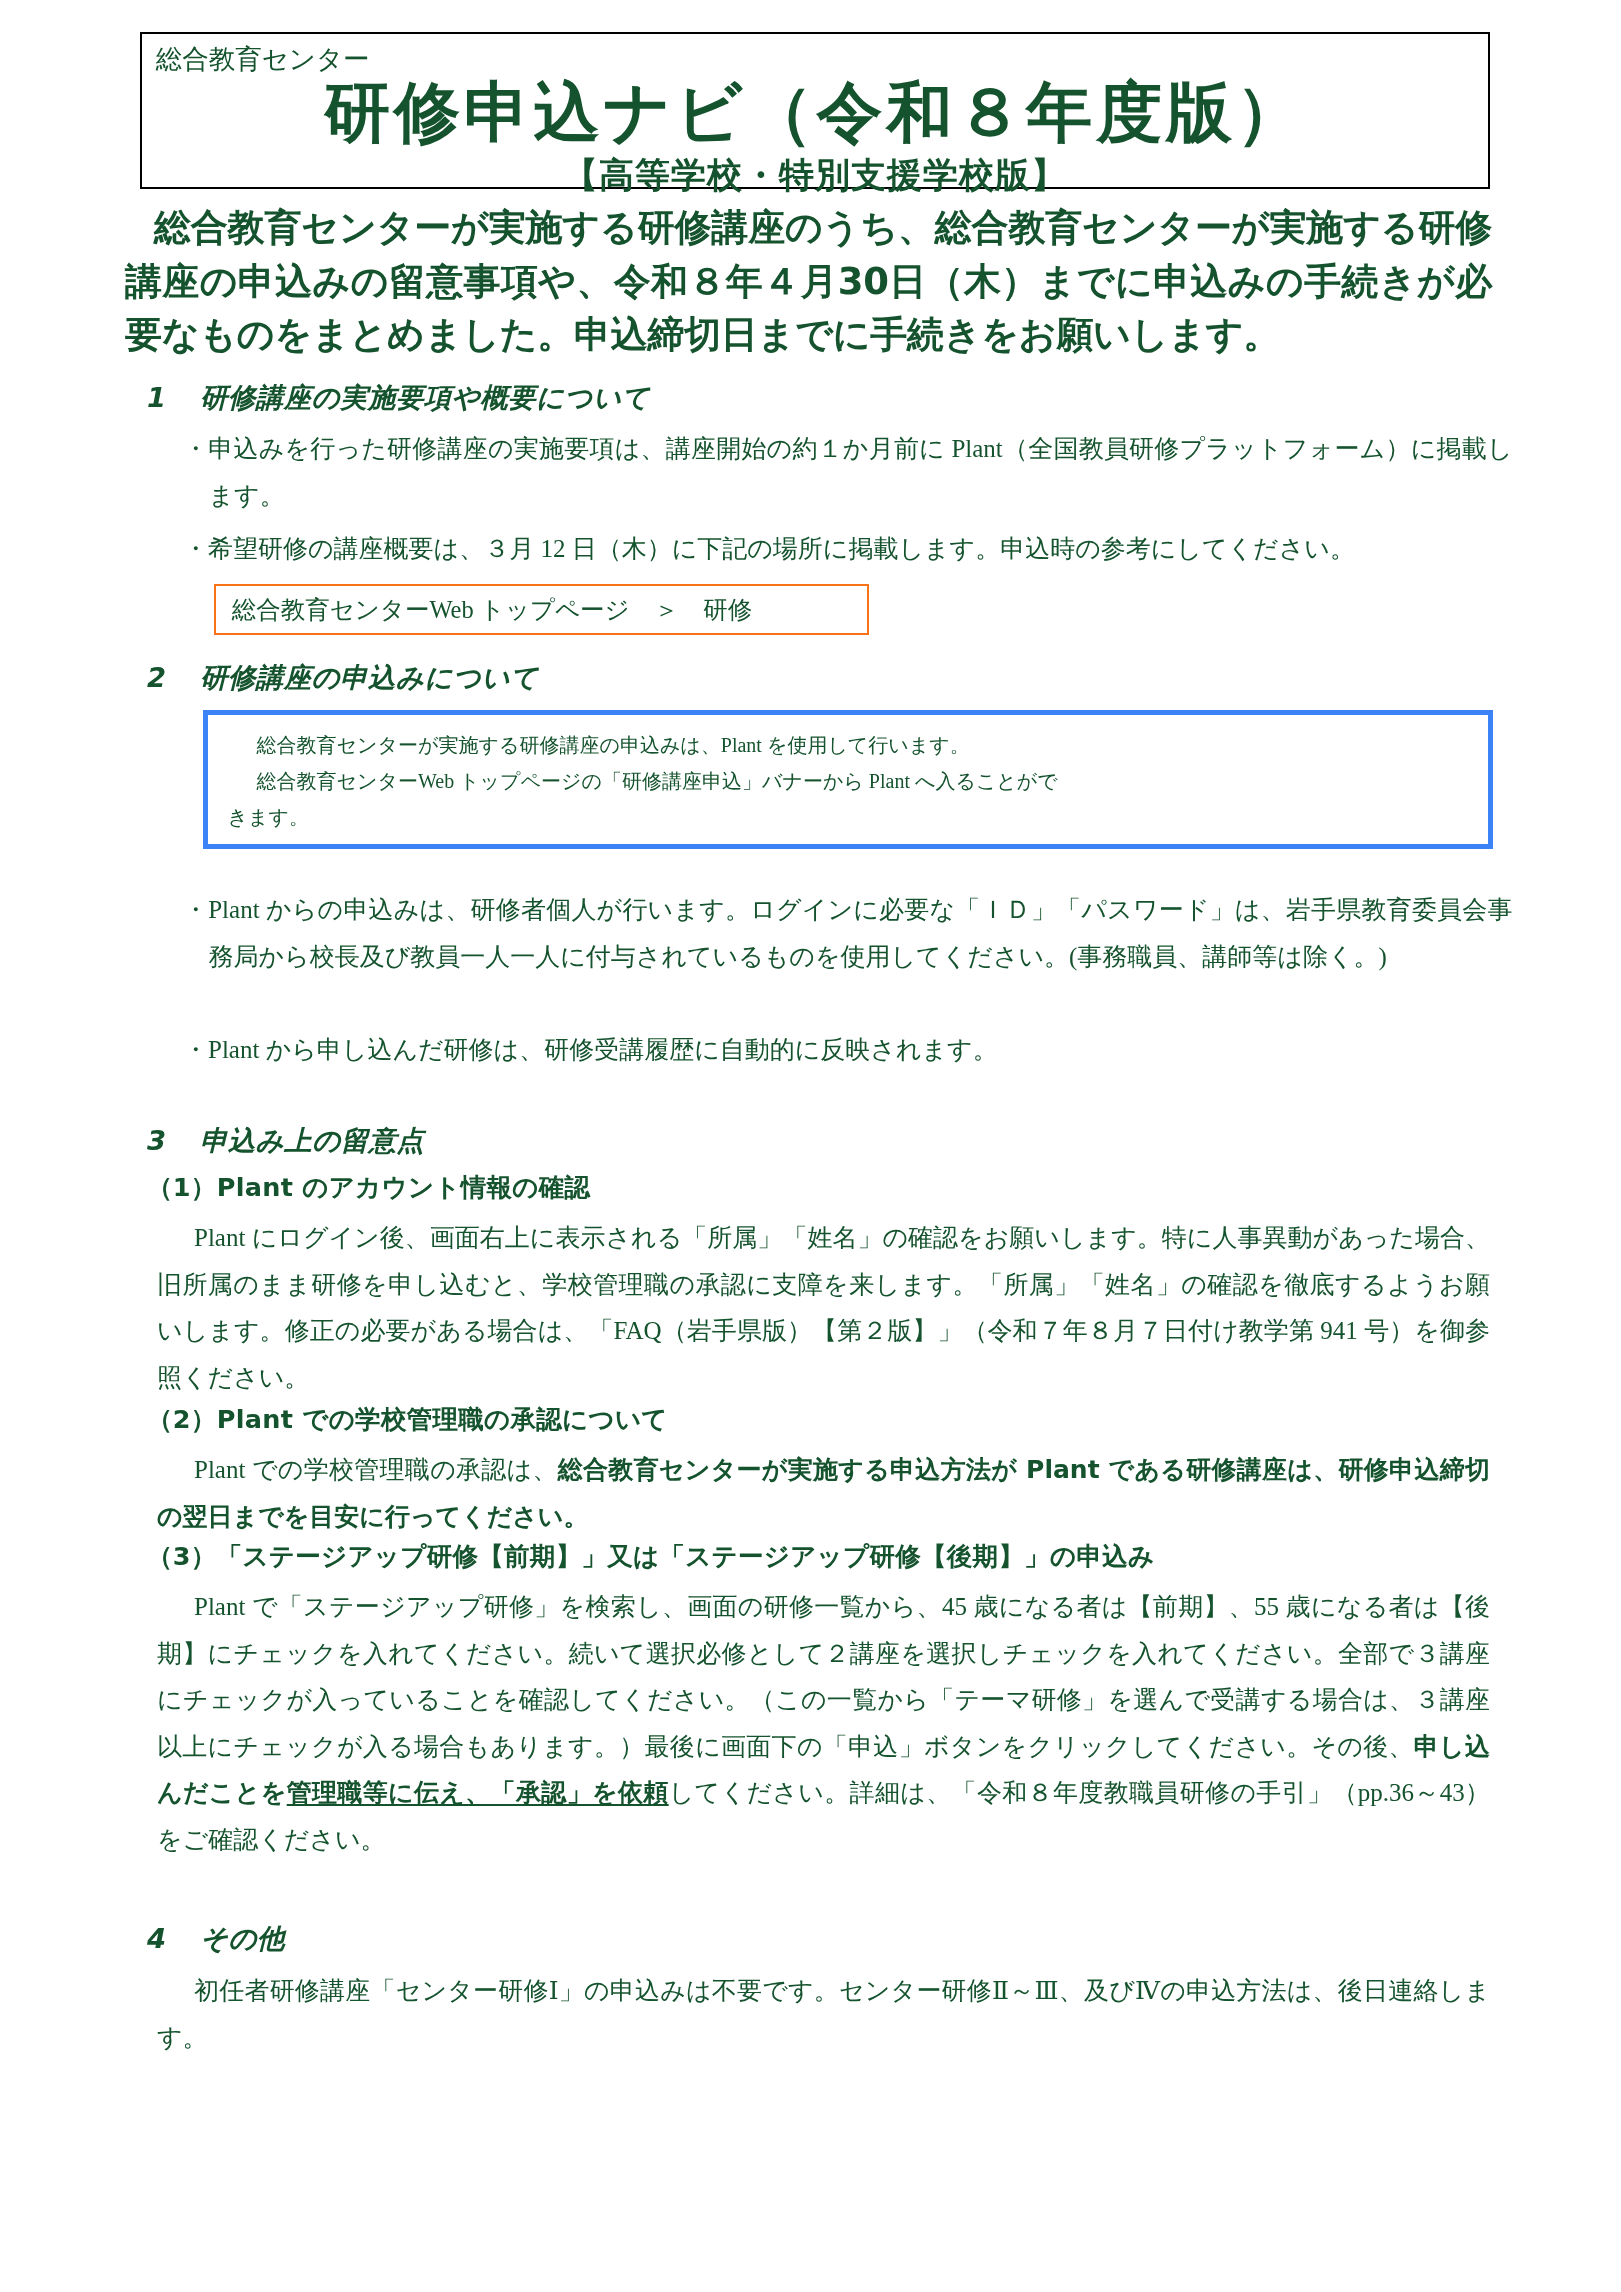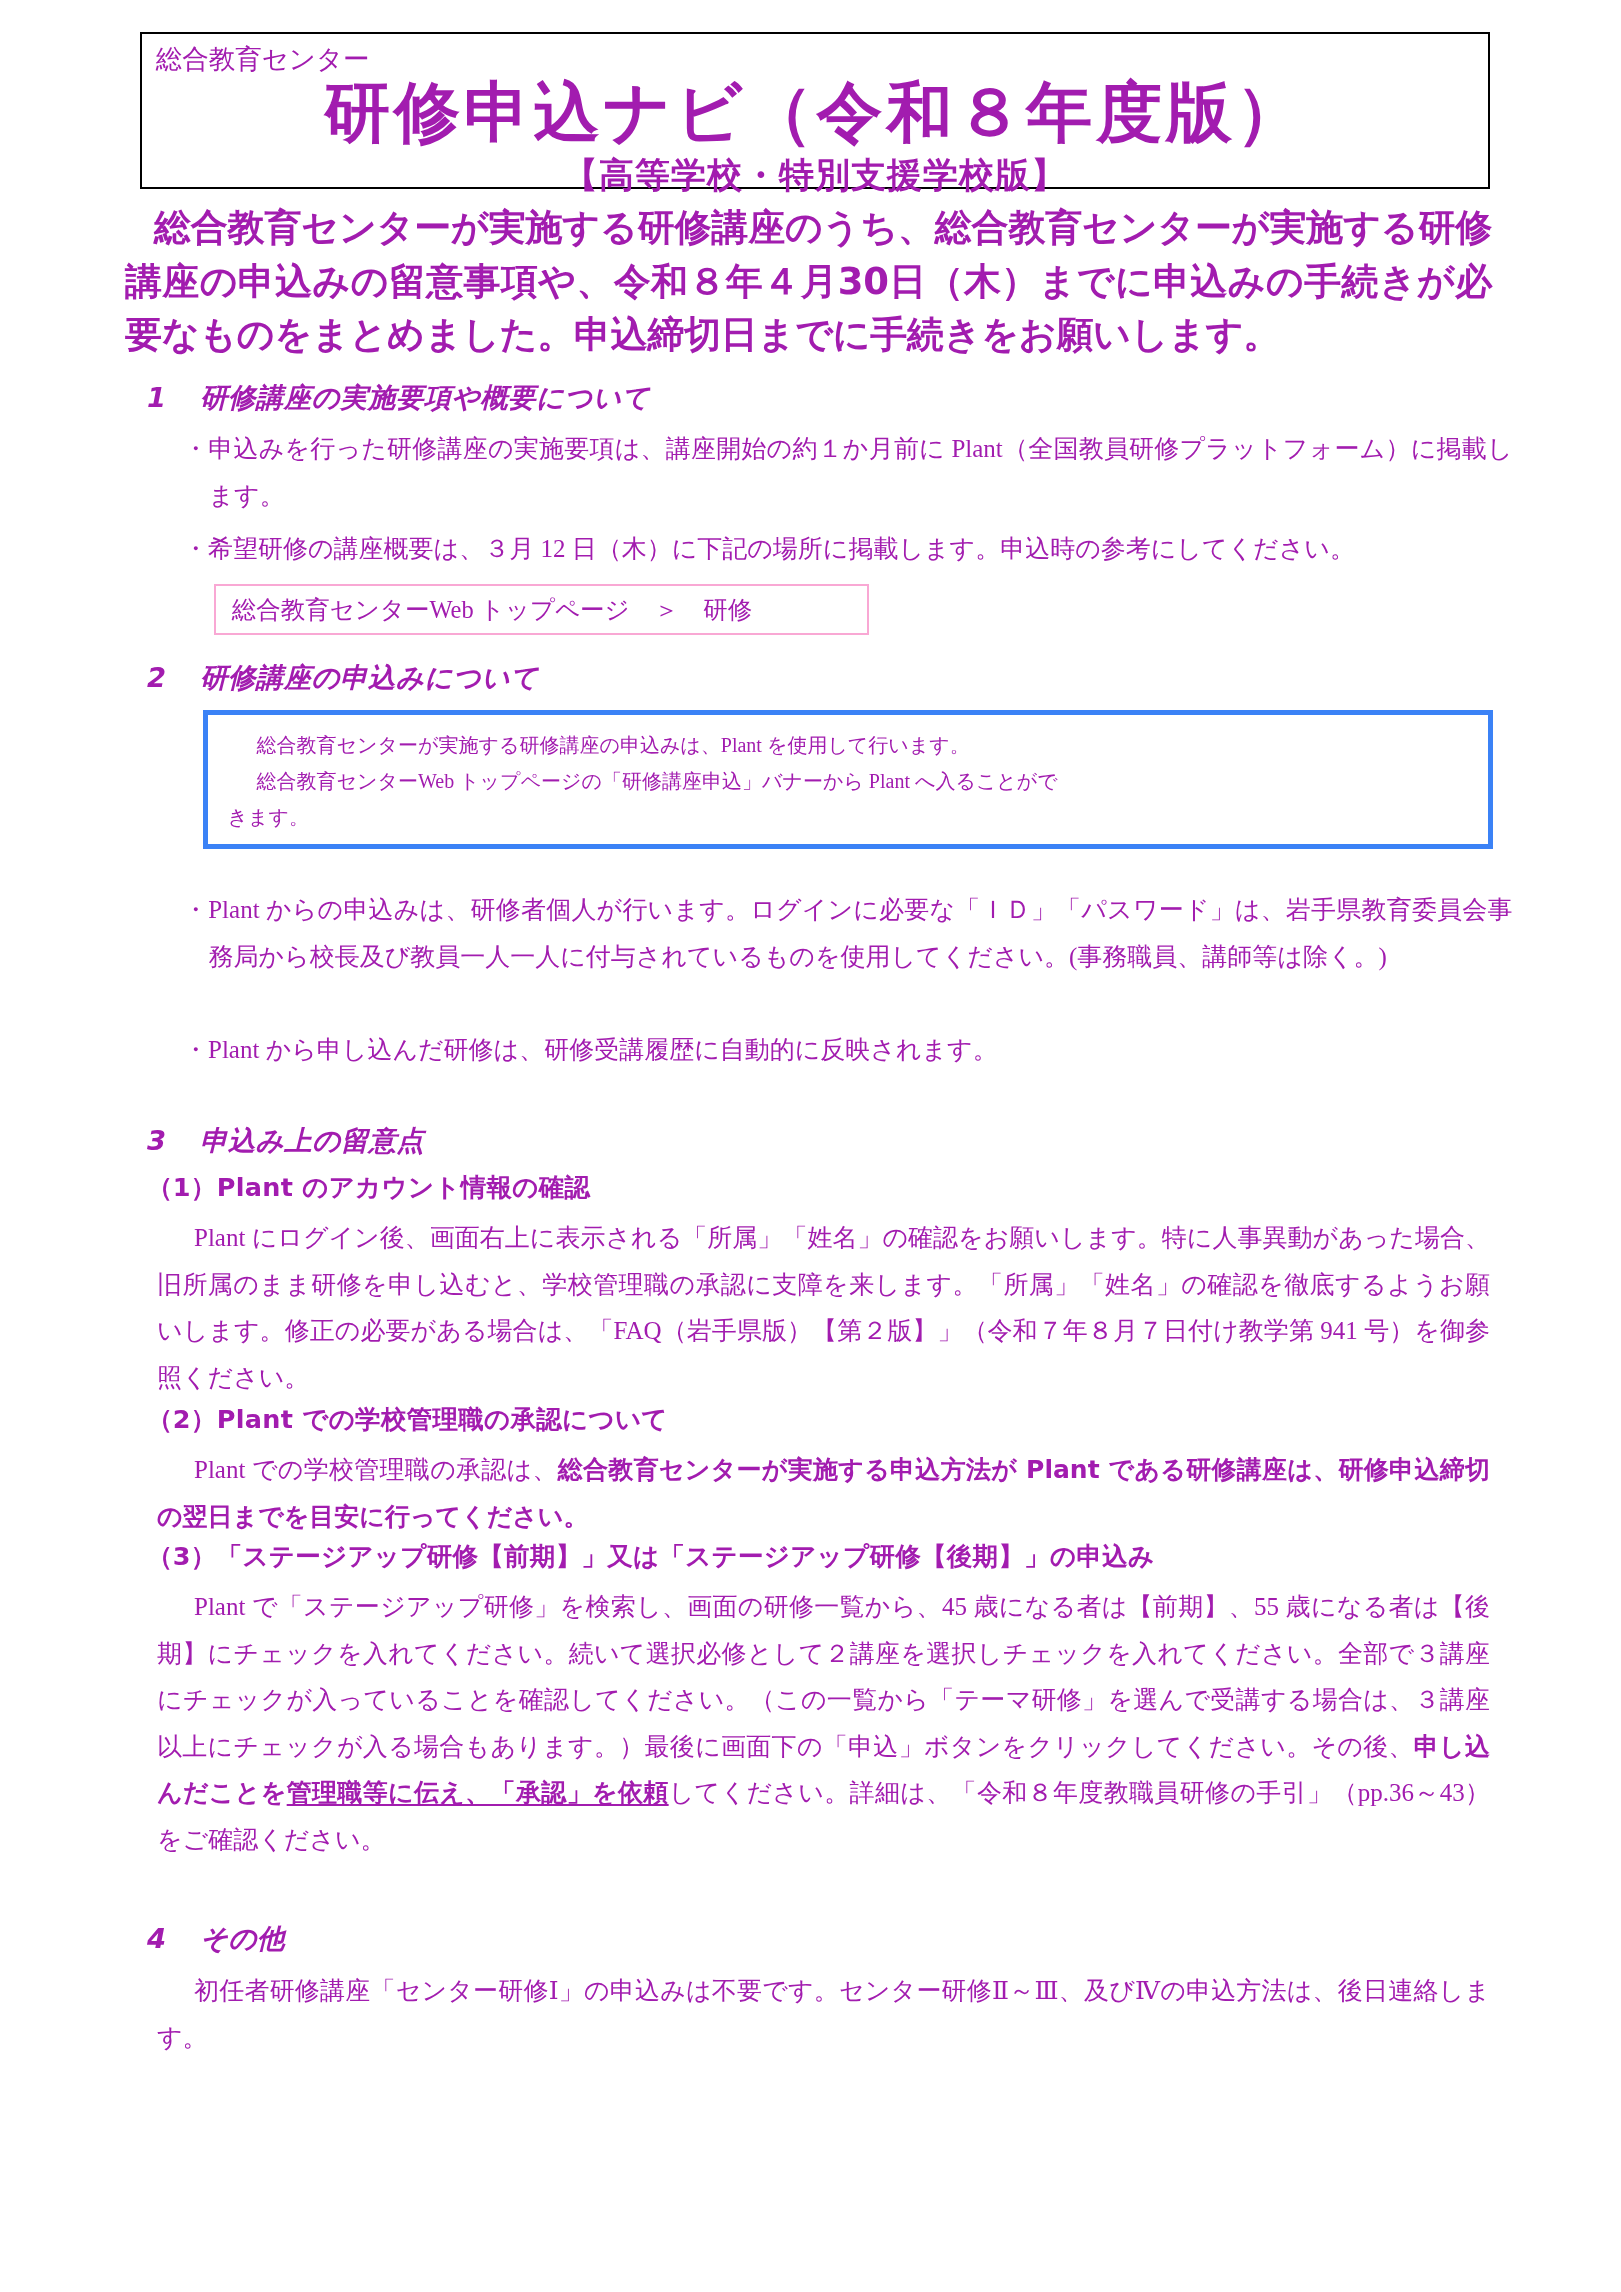--- a/index.html
+++ b/index.html
@@ -6,21 +6,21 @@
     margin: 0;
     padding: 0;
     background: #ffffff;
   }
   .page {
     position: relative;
     width: 1621px;
     height: 2241px;
     background: #ffffff;
     font-family: "Liberation Serif", "DejaVu Serif", serif;
-    color: #a21caf;
+    color: #14532d;
     box-sizing: border-box;
     padding: 0;
     overflow: hidden;
   }
 
   
   .title-box {
     position: absolute;
     left: 140px;
     top: 32px;
@@ -119,21 +119,21 @@
   b.g { font-family: "DejaVu Sans", "Liberation Sans", sans-serif; font-weight: bold; }
   u.ul { text-decoration: underline; text-underline-offset: 2.9px; }
 
   
   .nav-box {
     position: absolute;
     left: 214px;
     top: 584px;
     width: 655px;
     height: 51px;
-    border: 2px solid #f9a8d4;
+    border: 2px solid #f97316;
     box-sizing: border-box;
     display: flex;
     align-items: center;
     padding-left: 15.7px;
     font-family: "Liberation Serif", "DejaVu Serif", serif;
     font-size: 24.5px;
     letter-spacing: 0px;
     white-space: nowrap;
   }
 

